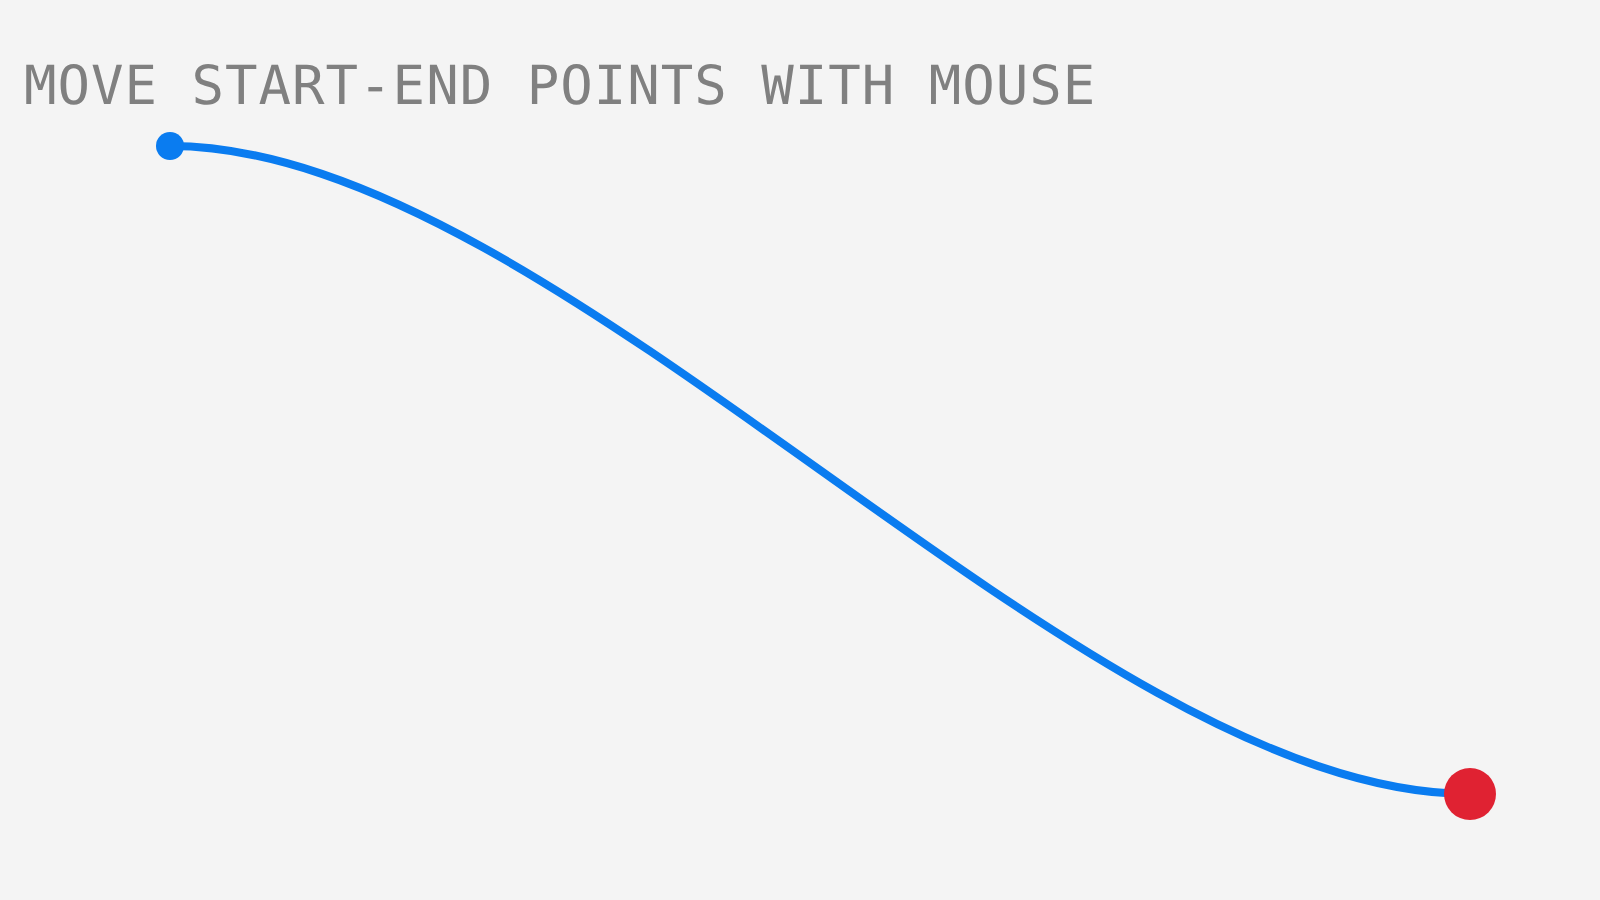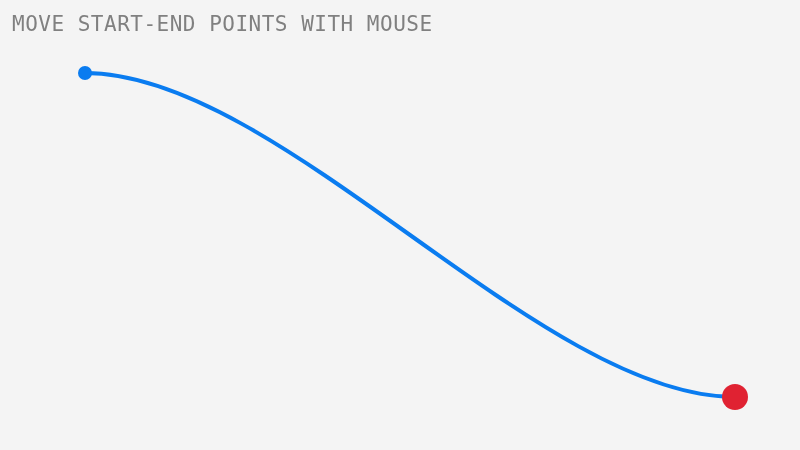--- a/index.html
+++ b/index.html
@@ -24,24 +24,24 @@
   .scene {
     position: absolute;
     inset: 0;
     width: 800px;
     height: 450px;
     display: block;
   }
   .title {
     position: absolute;
     left: 12px;
-    top: 12px;
+    top: 32px;
     margin: 0;
     font-family: "DejaVu Sans Mono", "Liberation Mono", monospace;
-    font-size: 21px;
+    font-size: 27px;
     line-height: 24px;
     font-weight: 400;
     letter-spacing: 0.5px;
     color: #808080;
     white-space: pre;
     user-select: none;
     text-transform: uppercase;
   }
 </style>
 </head>

